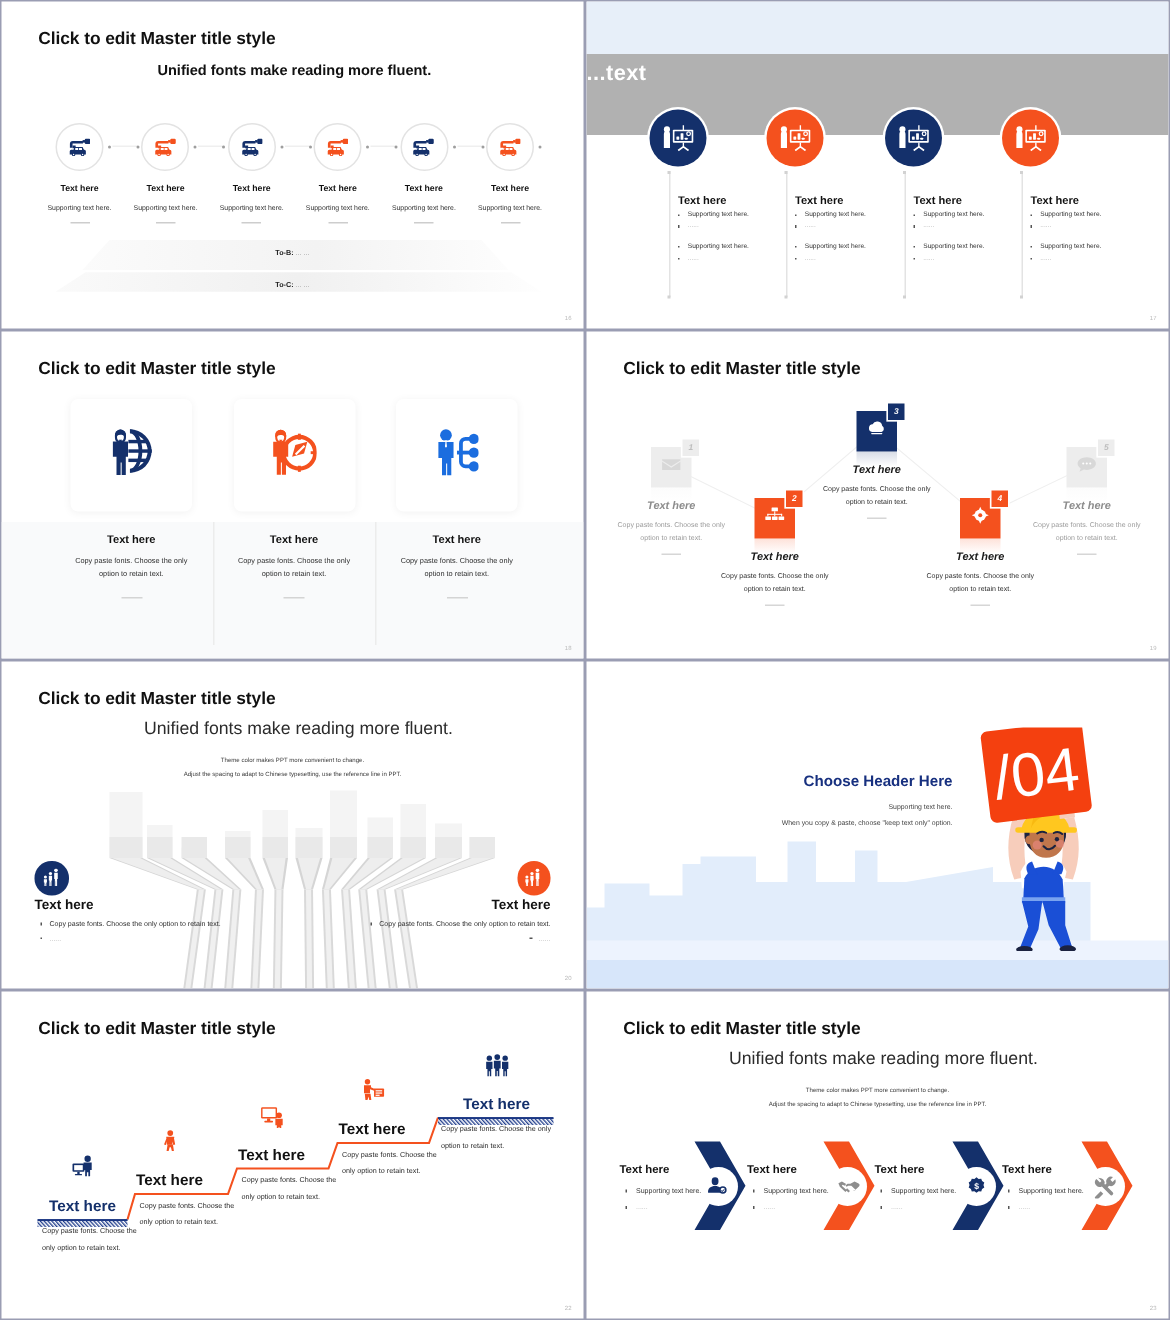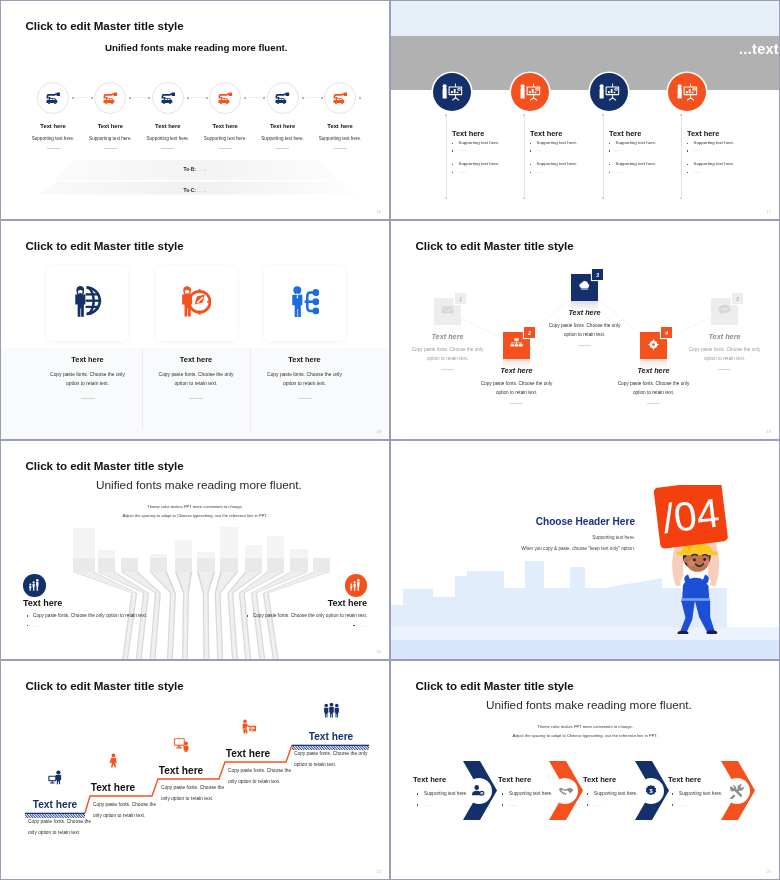--- a/index.html
+++ b/index.html
@@ -32,21 +32,21 @@
   .s1dash{width:13px;height:1px;background:#cdcdcd;margin:6.5px auto 0;}
   .s1dot{position:absolute;width:2px;height:2px;border-radius:50%;background:#9e9e9e;top:95.8px;}
   .s1line{position:absolute;height:0.6px;background:#efefef;top:96.4px;}
   .s1bandtxt{position:absolute;font-size:4.8px;color:#3b3b3b;}
   .s1bandtxt b{font-weight:bold;color:#222;}
   .s1bandtxt span{color:#9c9c9c;}
 
   
   .s2 .topband{position:absolute;left:0;top:0;width:388px;height:35px;background:#e7eff9;}
   .s2 .grayband{position:absolute;left:0;top:35px;width:388px;height:54px;background:#b1b1b1;}
-  .s2 .bantxt{position:absolute;width:388px;text-align:right;top:39.5px;color:#fff;font-weight:bold;font-size:14.5px;letter-spacing:0.3px;}
+  .s2 .bantxt{position:absolute;width:388px;text-align:left;top:39.5px;color:#fff;font-weight:bold;font-size:14.5px;letter-spacing:0.3px;}
   .s2col{position:absolute;top:72px;width:86px;z-index:2;}
   .s2circ{width:38px;height:38px;border-radius:50%;margin:0;display:flex;align-items:center;justify-content:center;
           box-shadow:0 0 0 1.6px #fff;}
   .s2lbl{font-weight:bold;font-size:7.4px;color:#111;line-height:1;margin:19px 0 0 19px;}
   .s2bul{font-size:4.4px;color:#333;line-height:1;margin-top:5px;padding-left:6.5px;margin-left:19px;position:relative;}
   .s2bul:before{content:"";position:absolute;left:0px;top:2px;width:1.4px;height:1.4px;background:#555;}
   .s2bul.d{color:#b5b5b5;}
   .s2vline{position:absolute;width:0.7px;background:#e3e3e3;top:113px;height:84px;}
   .s2sq{position:absolute;width:2px;height:2px;background:#d2d2d2;}
 

